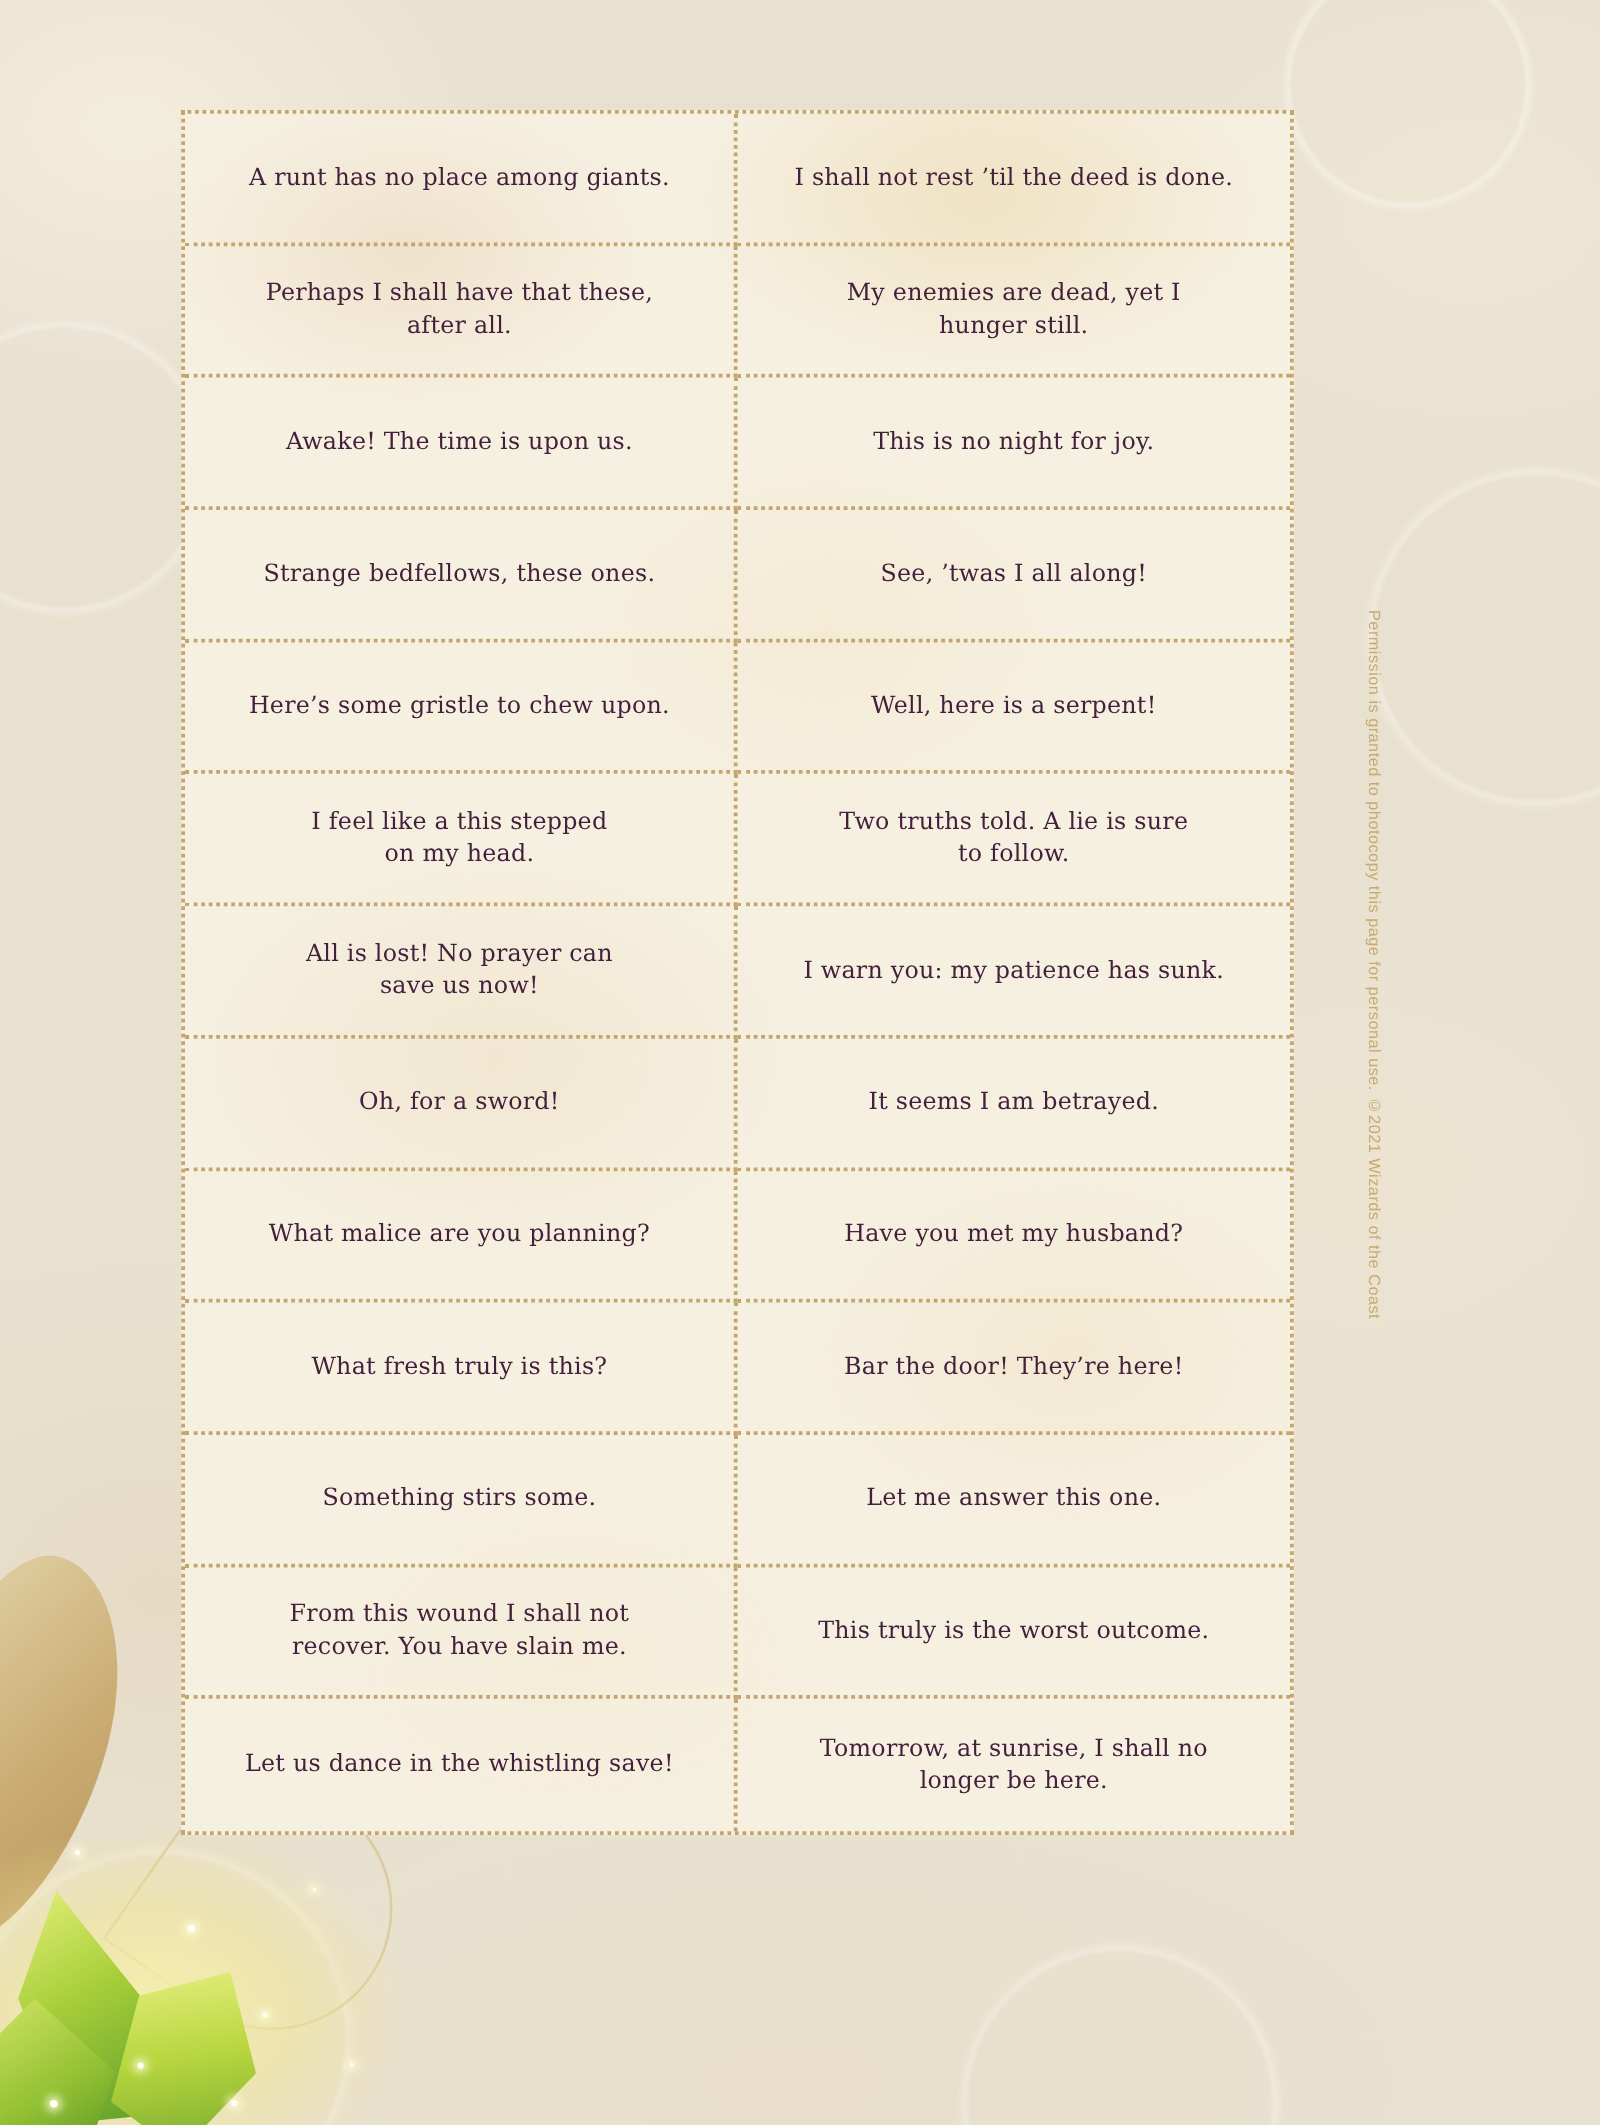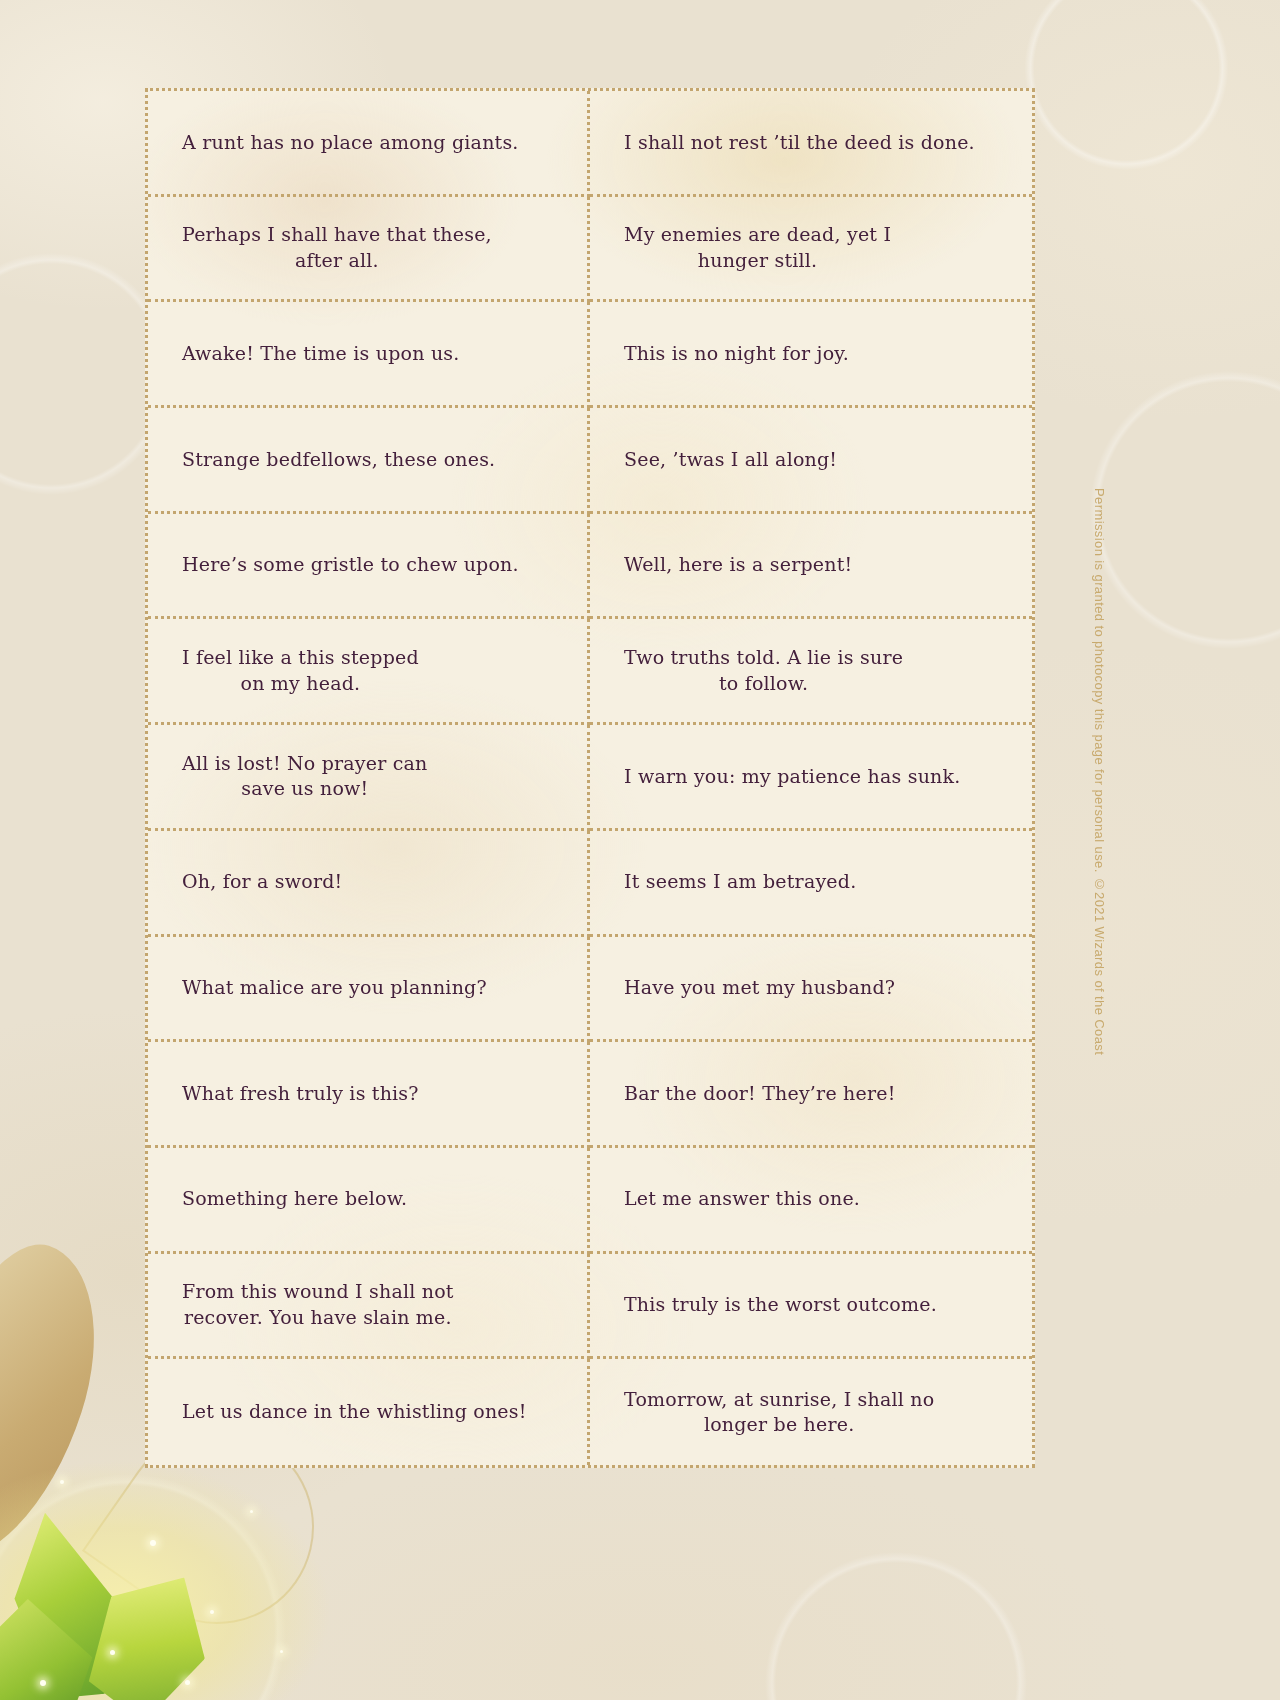--- a/index.html
+++ b/index.html
@@ -45,21 +45,21 @@
       radial-gradient(280px 180px at 20% 8%, rgba(233,214,186,.55), transparent 70%),
       radial-gradient(340px 200px at 72% 5%, rgba(235,218,176,.6), transparent 70%),
       radial-gradient(300px 220px at 58% 30%, rgba(243,231,202,.5), transparent 70%),
       radial-gradient(360px 240px at 28% 55%, rgba(236,222,194,.5), transparent 70%),
       radial-gradient(320px 220px at 80% 72%, rgba(240,226,196,.5), transparent 70%),
       radial-gradient(340px 220px at 35% 90%, rgba(244,234,210,.5), transparent 70%),
       #f6f0e1;
   }
   .card{
     border-bottom:3px dotted var(--dot);
-    display:flex;align-items:center;
+    display:flex;align-items:center;justify-content:center;
     text-align:center;
     padding:8px 34px;box-sizing:border-box;
   }
   .card:nth-child(odd){border-right:3px dotted var(--dot);}
   .card:nth-last-child(-n+2){border-bottom:none;}
   .quote{
     color:var(--ink);
     font-size:19px;line-height:1.35;
     white-space:pre-line;
     letter-spacing:.2px;
@@ -229,39 +229,39 @@
 
   <div class="card">
     <span class="quote">What fresh truly is this?</span>
   </div>
 
   <div class="card">
     <span class="quote">Bar the door! They’re here!</span>
   </div>
 
   <div class="card">
-    <span class="quote">Something here below.</span>
+    <span class="quote">Something stirs some.</span>
   </div>
 
   <div class="card">
     <span class="quote">Let me answer this one.</span>
   </div>
 
 
   <div class="card">
     <span class="quote">From this wound I shall not
 recover. You have slain me.</span>
   </div>
 
   <div class="card">
     <span class="quote">This truly is the worst outcome.</span>
   </div>
 
   <div class="card">
-    <span class="quote">Let us dance in the whistling ones!</span>
+    <span class="quote">Let us dance in the whistling save!</span>
   </div>
 
   <div class="card">
     <span class="quote">Tomorrow, at sunrise, I shall no
 longer be here.</span>
   </div>
 </div>
 
   <div class="sidebar-note">Permission is granted to photocopy this page for personal use. ©2021 Wizards of the Coast</div>
 </div>

